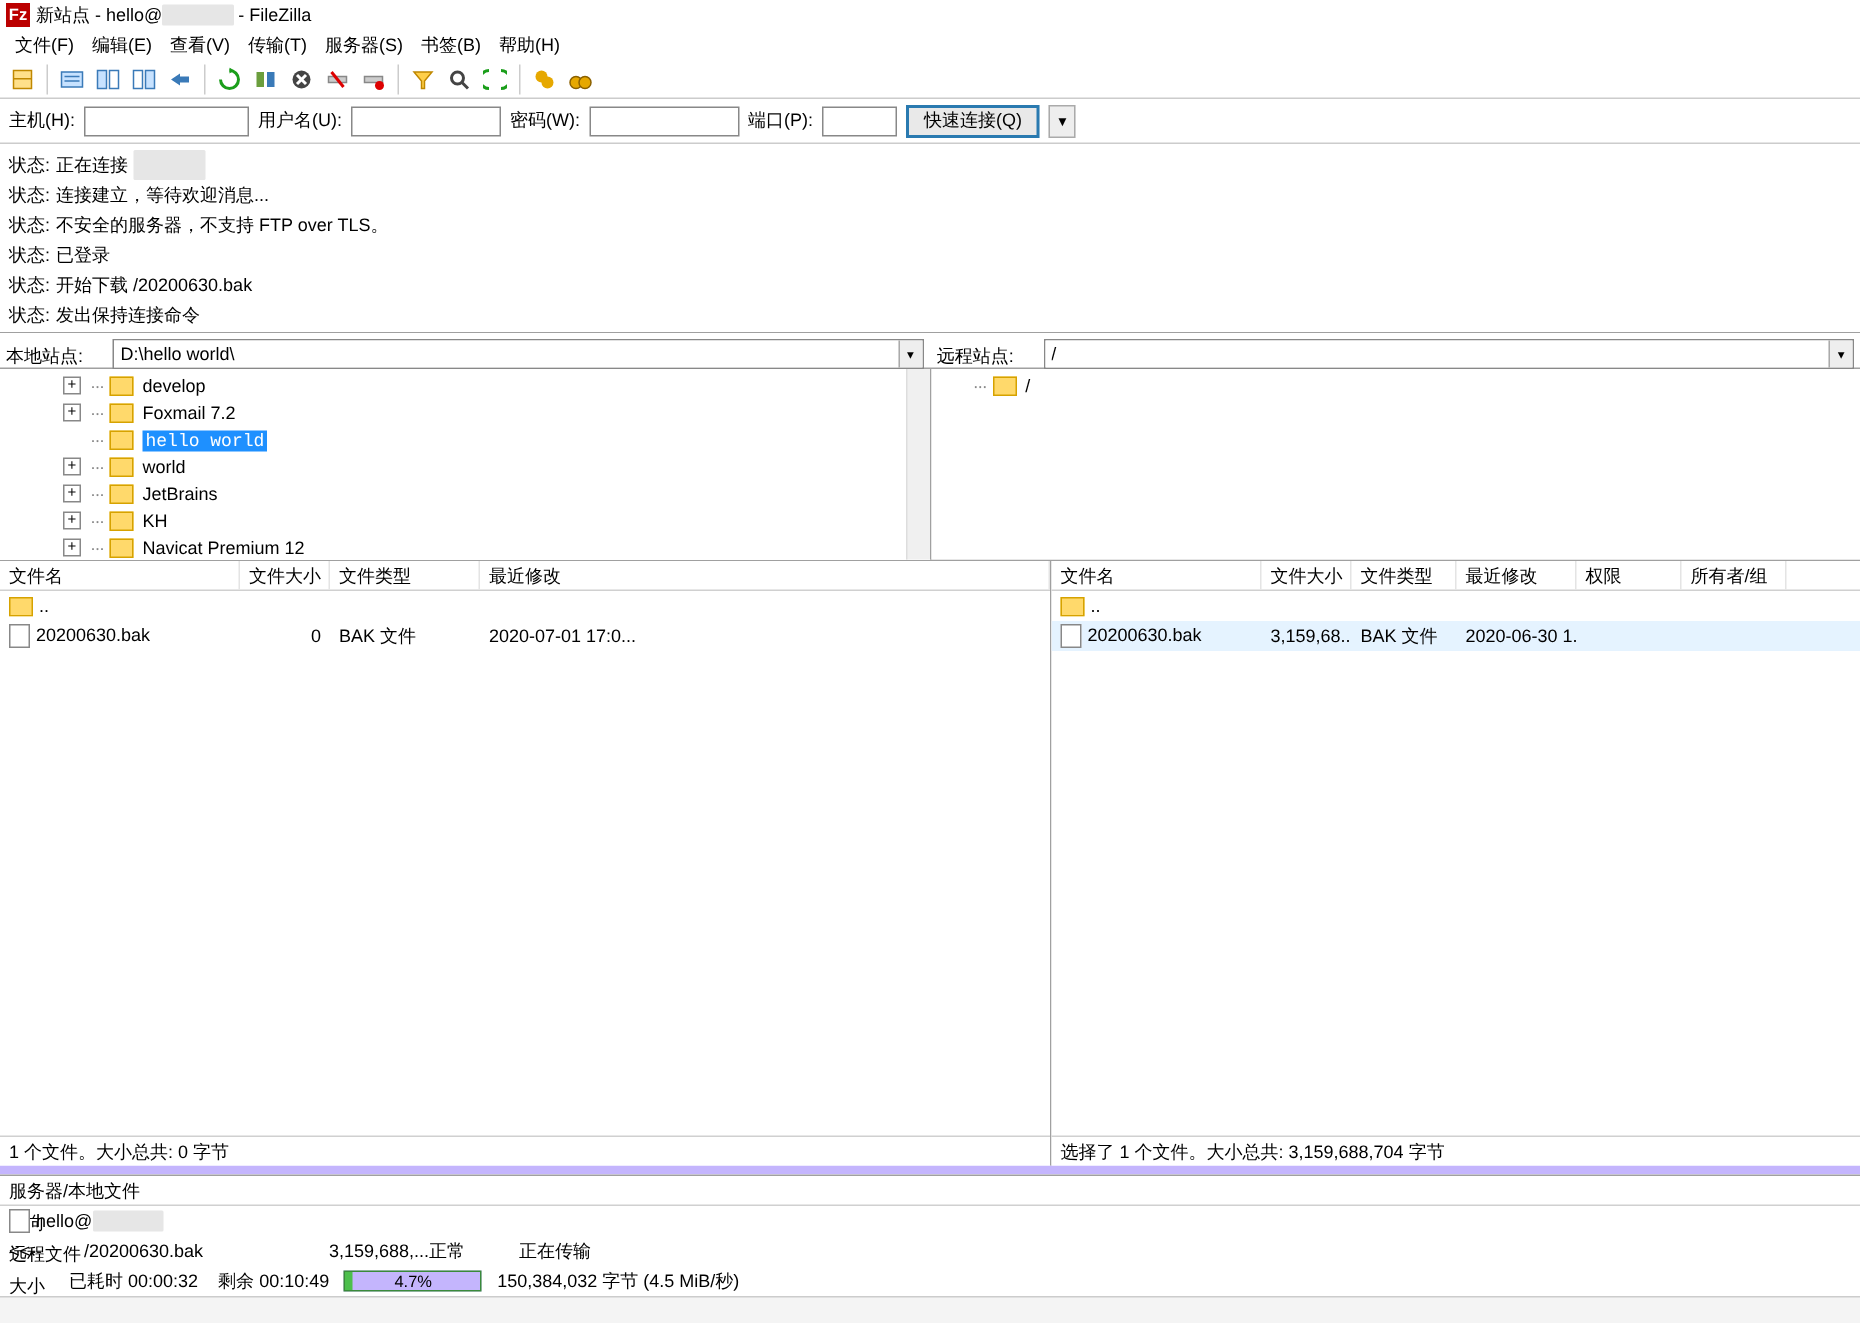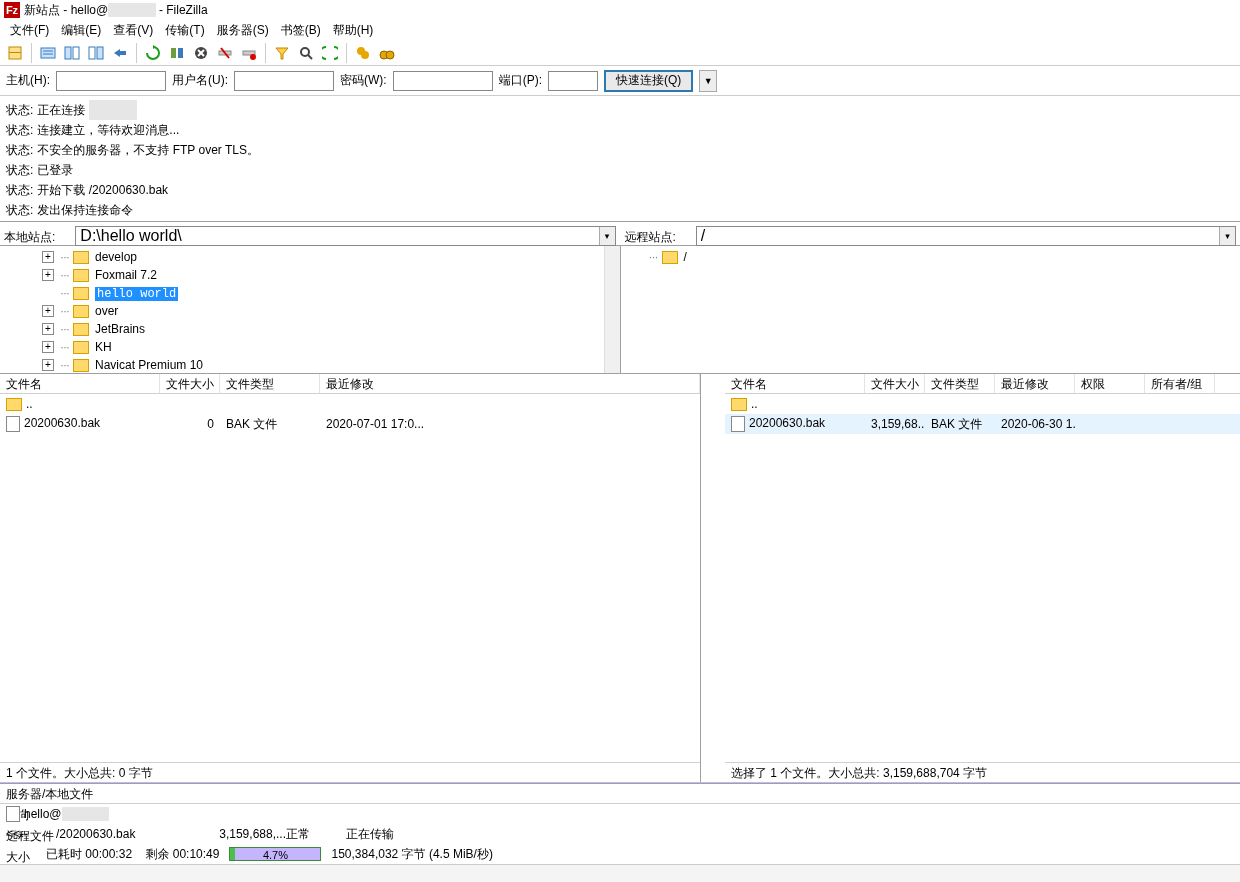--- a/index.html
+++ b/index.html
@@ -25,36 +25,36 @@
 
 .log { height: 126px; border-bottom: 1px solid #a0a0a0; padding: 4px 6px; overflow: auto; background: #fff; line-height: 20px; }
 .log .row { display: flex; gap: 4px; }
 .log .tag::after { content: ":"; }
 
 .sites-row { height: 24px; display: flex; border-bottom: 1px solid #a0a0a0; }
 .site-half { flex: 1; display: flex; align-items: flex-end; padding: 0 4px; gap: 20px; margin-top: 24px; }
 .site-half.left { border-right: 1px solid #a0a0a0; }
 .site-half label { font-size: 12px; white-space: nowrap; }
 .site-half .combo { flex: 1; display: flex; border: 1px solid #888; height: 20px; }
-.site-half .combo input { flex: 1; border: none; padding: 0 4px; font-size: 16px; }
+.site-half .combo input { flex: 1; border: none; padding: 0 4px; font-size: 12px; }
 .site-half .combo .caret { width: 16px; background: #eee; border-left: 1px solid #aaa; display: flex; align-items: center; justify-content: center; font-size: 9px; }
 
 .trees-row { height: 128px; display: flex; border-bottom: 1px solid #a0a0a0; }
 .tree-half { flex: 1; overflow: auto; position: relative; background: #fff; }
 .tree-half.left { border-right: 1px solid #a0a0a0; }
 .tree-half .scroll { position: absolute; right: 0; top: 0; bottom: 0; width: 16px; background: #f0f0f0; border-left: 1px solid #ddd; }
 .tree { padding: 2px 0; }
 .tree .node { display: flex; align-items: center; height: 18px; padding-left: 42px; gap: 2px; }
 .tree .node .exp { width: 12px; height: 12px; border: 1px solid #888; font-size: 10px; line-height: 10px; text-align: center; margin-right: 4px; background: #fff; }
 .tree .node.noexp .exp { visibility: hidden; }
 .tree .dots { color: #888; margin-right: 2px; letter-spacing: -1px; }
 .tree .fld { width: 16px; height: 13px; background: #ffd96b; border: 1px solid #d6a200; margin-right: 4px; }
 .tree .sel { background: #1e90ff; color: #fff; padding: 0 2px; font-family: Liberation Mono, monospace; }
 
-.lists-row { flex: 1; display: flex; border-bottom: 1px solid #c4b5fd; min-height: 0; gap: 24px; }
+.lists-row { flex: 1; display: flex; border-bottom: 6px solid #c4b5fd; min-height: 0; }
 .list-half { flex: 1; display: flex; flex-direction: column; }
 .list-half.left { border-right: 1px solid #a0a0a0; }
 .lh-head { display: flex; height: 20px; border-bottom: 1px solid #d0d0d0; background: #fff; }
 .lh-head .col { padding: 2px 6px; font-size: 12px; border-right: 1px solid #e4e4e4; overflow: hidden; white-space: nowrap; }
 .lh-body { flex: 1; overflow: auto; background: #fff; }
 .lh-body .frow { display: flex; height: 20px; align-items: center; }
 .lh-body .frow .cell { padding: 0 6px; font-size: 12px; overflow: hidden; white-space: nowrap; }
 .lh-body .frow.sel { background: #e5f3ff; }
 .file-ico { width: 14px; height: 16px; border: 1px solid #888; background: #fff; display: inline-block; margin-right: 4px; vertical-align: middle; }
 .fld-ico { width: 16px; height: 13px; background: #ffd96b; border: 1px solid #d6a200; display: inline-block; margin-right: 4px; vertical-align: middle; }
@@ -269,39 +269,39 @@
         <div class="node noexp">
           <span class="exp"></span>
           <span class="dots">···</span>
           <span class="fld"></span>
           <span><span class="sel">hello world</span></span>
         </div>
         <div class="node">
           <span class="exp">+</span>
           <span class="dots">···</span>
           <span class="fld"></span>
-          <span>over</span>
+          <span>world</span>
         </div>
         <div class="node">
           <span class="exp">+</span>
           <span class="dots">···</span>
           <span class="fld"></span>
           <span>JetBrains</span>
         </div>
         <div class="node">
           <span class="exp">+</span>
           <span class="dots">···</span>
           <span class="fld"></span>
           <span>KH</span>
         </div>
         <div class="node">
           <span class="exp">+</span>
           <span class="dots">···</span>
           <span class="fld"></span>
-          <span>Navicat Premium 10</span>
+          <span>Navicat Premium 12</span>
         </div>
       </div>
     <div class="scroll"></div>
   </div>
   <div class="tree-half">
     <div class="tree" id="rtree" style="padding-left:10px">
         <div class="node noexp" style="padding-left: 18px;">
           <span class="dots">···</span>
           <span class="fld"></span>
           <span>/</span>

